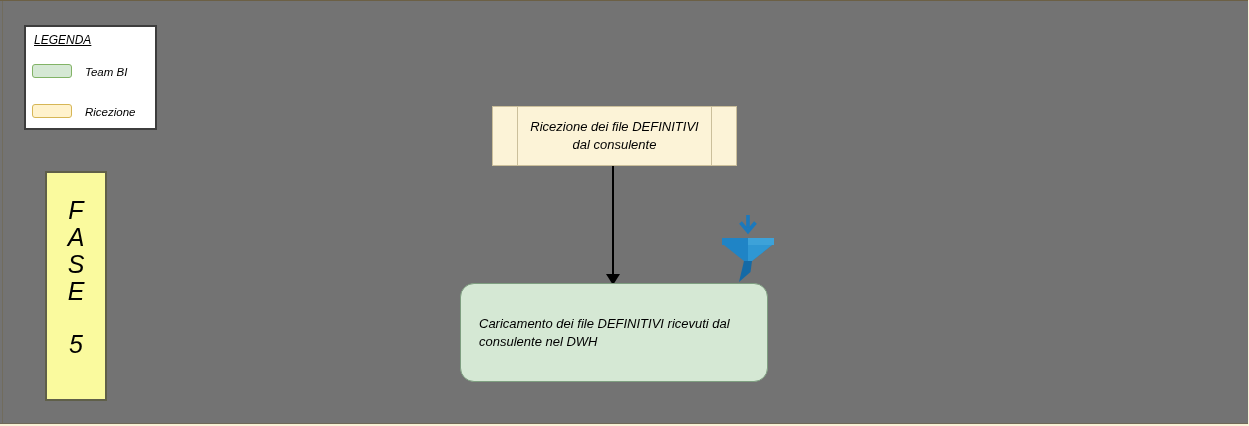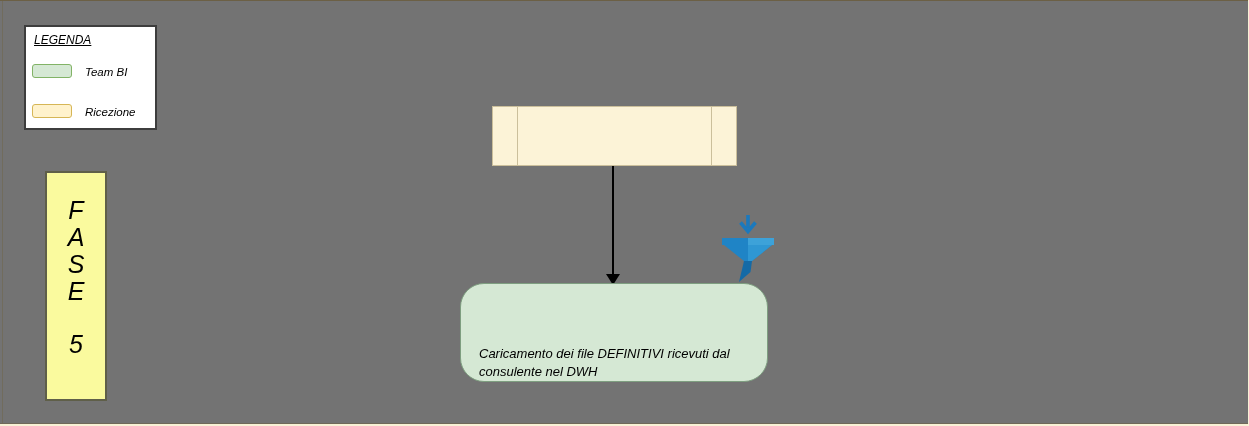--- a/index.html
+++ b/index.html
@@ -73,22 +73,22 @@
     border-left:7px solid transparent; border-right:7px solid transparent;
     border-top:11px solid #000;
   }
 
   
   .funnel { position:absolute; left:719px; top:211px; width:58px; height:72px; }
 
   
   .rounded {
     position:absolute; left:460px; top:282px; width:308px; height:99px;
-    background:#D5E8D4; border:1.5px solid #7E9E80; border-radius:24px;
-    box-sizing:border-box; display:flex; align-items:flex-end;
+    background:#D5E8D4; border:1.5px solid #7E9E80; border-radius:14px;
+    box-sizing:border-box; display:flex; align-items:center;
     padding:0 12px 0 18px;
   }
   .rounded-text { font-size:13px; line-height:18px; text-align:left; }
 </style>
 </head>
 <body>
 
 <div class="canvas">
   <div class="edge-left"></div>
 
@@ -108,20 +108,21 @@
     <span class="fase-letter">F</span>
     <span class="fase-letter">A</span>
     <span class="fase-letter">S</span>
     <span class="fase-letter">E</span>
     <span class="fase-number">5</span>
   </div>
 
   <div class="process">
     <span class="pbar pbar-l"></span>
     <span class="pbar pbar-r"></span>
+    <span class="process-text">Ricezione dei file DEFINITIVI dal consulente</span>
   </div>
 
   <div class="connector-line"></div>
   <div class="connector-head"></div>
 
   <svg class="funnel" viewBox="0 0 58 72" xmlns="http://www.w3.org/2000/svg">
     <line x1="29" y1="3" x2="29" y2="16" stroke="#1B79BD" stroke-width="3.6"></line>
     <polyline points="21.5,10.5 29,19.5 36.5,10.5" fill="none" stroke="#1B79BD" stroke-width="3.6"></polyline>
     <polygon points="3,26 55,26 55,33 3,33" fill="#1F84C6"></polygon>
     <polygon points="29,26 55,26 55,33 29,33" fill="#3DA2D9"></polygon>

